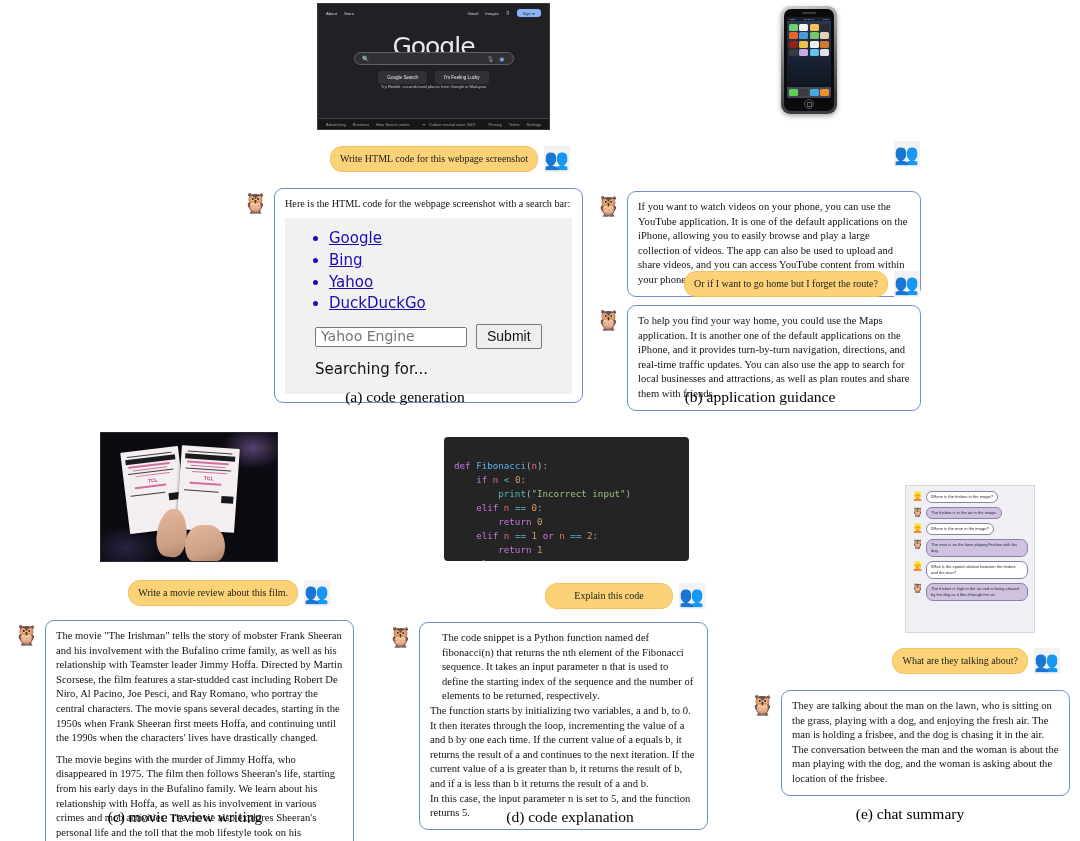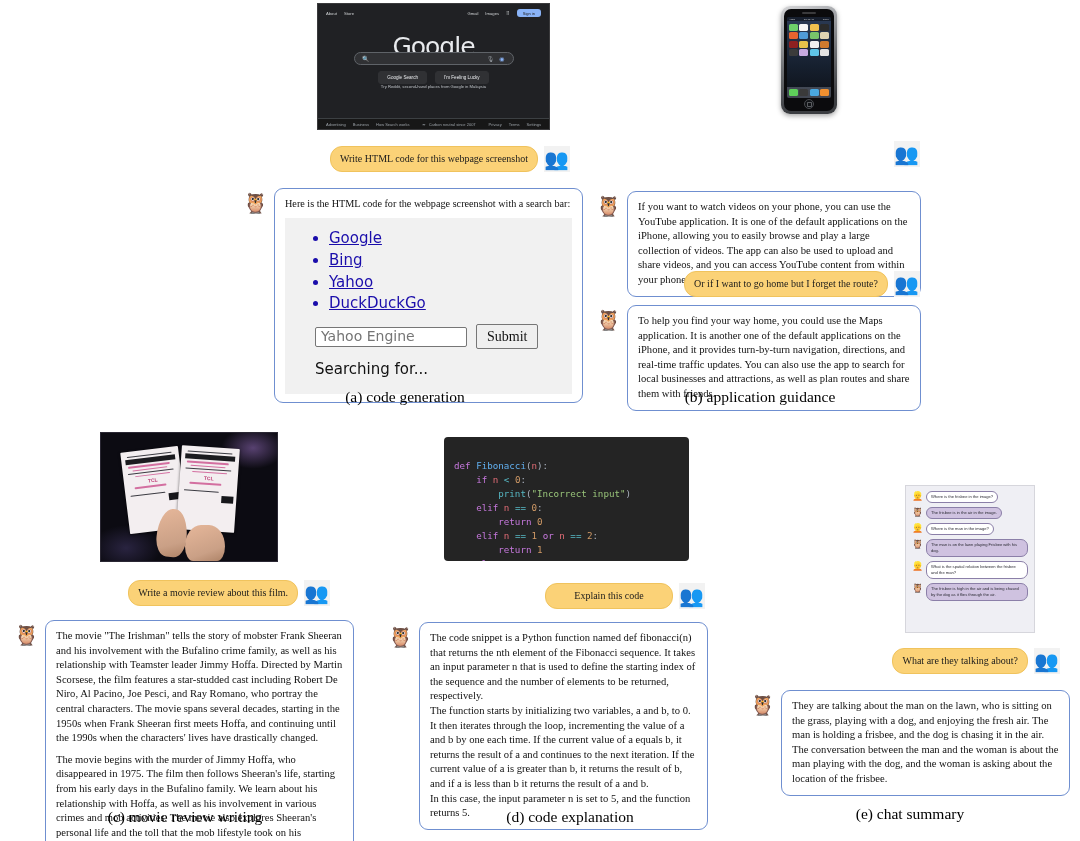--- a/index.html
+++ b/index.html
@@ -77,21 +77,21 @@
   .preview li{font-family:"DejaVu Sans",sans-serif;font-size:15px;line-height:1.45;color:#1a0dab;}
   .preview li a{color:#1a0dab;text-decoration:underline;}
   .formrow{display:flex;align-items:center;gap:9px;margin-top:9px;}
   .fake-input{
     width:152px;height:20px;border:1px solid #767676;background:#fff;border-radius:2px;
     display:flex;align-items:center;padding:0 5px;box-sizing:border-box;
     font-family:"DejaVu Sans",sans-serif;font-size:14px;color:#757575;
   }
   .fake-btn{
     border:1px solid #767676;background:#efefef;border-radius:2px;padding:2px 10px;
-    font-family:Liberation Serif, serif;font-size:14px;color:#111;
+    font-family:Liberation Sans, sans-serif;font-size:14px;color:#111;
   }
   .searching{margin-top:10px;font-family:"DejaVu Sans",sans-serif;font-size:15px;color:#111;}
 
   
   .iphone{
     width:56px;height:108px;border-radius:9px;
     background:linear-gradient(160deg,#d8d8da 0%,#a9abaf 18%,#6e7074 50%,#3b3d41 85%);
     padding:3px;box-sizing:border-box;position:relative;
     box-shadow:0 2px 5px rgba(0,0,0,.35);
   }
@@ -347,21 +347,21 @@
 </div>
 
   <div class="abs row user" style="left:460px;top:583px;width:245px;">
     <div class="bubble-user" style="width:128px;text-align:center;box-sizing:border-box;">Explain this code</div>
     <div class="avatar" style="margin-left:6px;">👥</div>
   </div>
 
   <div class="abs row" style="left:388px;top:622px;width:320px;">
     <div class="avatar plain" style="margin-right:5px;margin-top:2px;">🦉</div>
     <div class="bubble-bot" style="width:278px;">
-      <p style="margin-bottom:0;">The code snippet is a Python function named def fibonacci(n) that returns the nth element of the Fibonacci sequence. It takes an input parameter n that is used to define the starting index of the sequence and the number of elements to be returned, respectively.</p>
+      <p style="margin-bottom:0;margin-left:12px;">The code snippet is a Python function named def fibonacci(n) that returns the nth element of the Fibonacci sequence. It takes an input parameter n that is used to define the starting index of the sequence and the number of elements to be returned, respectively.</p>
       <p style="margin-bottom:0;">The function starts by initializing two variables, a and b, to 0. It then iterates through the loop, incrementing the value of a and b by one each time. If the current value of a equals b, it returns the result of a and continues to the next iteration. If the current value of a is greater than b, it returns the result of b, and if a is less than b it returns the result of a and b.</p>
       <p style="margin-bottom:0;">In this case, the input parameter n is set to 5, and the function returns 5.</p>
     </div>
   </div>
 
   <div class="abs caption" style="left:440px;top:808px;width:260px;">(d) code explanation</div>
 
   <div class="abs chatshot" style="left:905px;top:485px;width:130px;height:148px;">
     <div class="cs-row">
       <div class="cs-av">👱</div>

